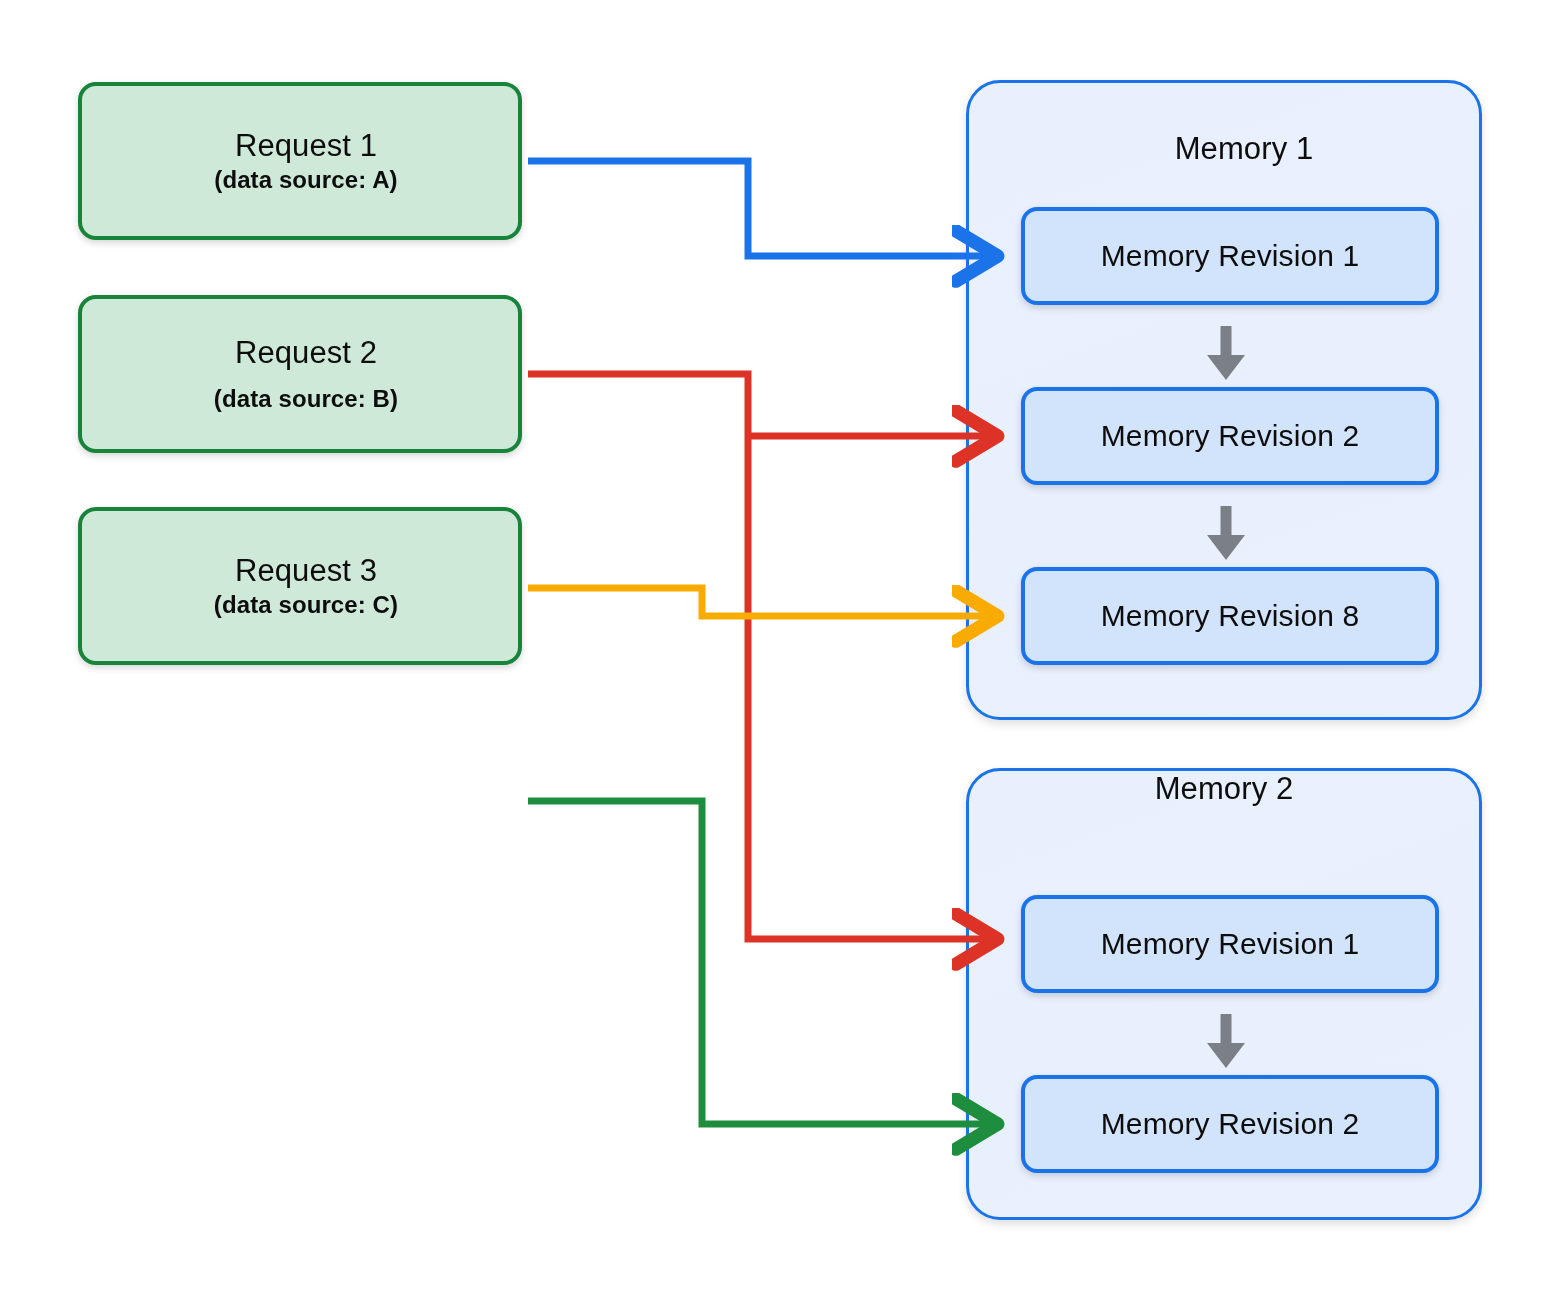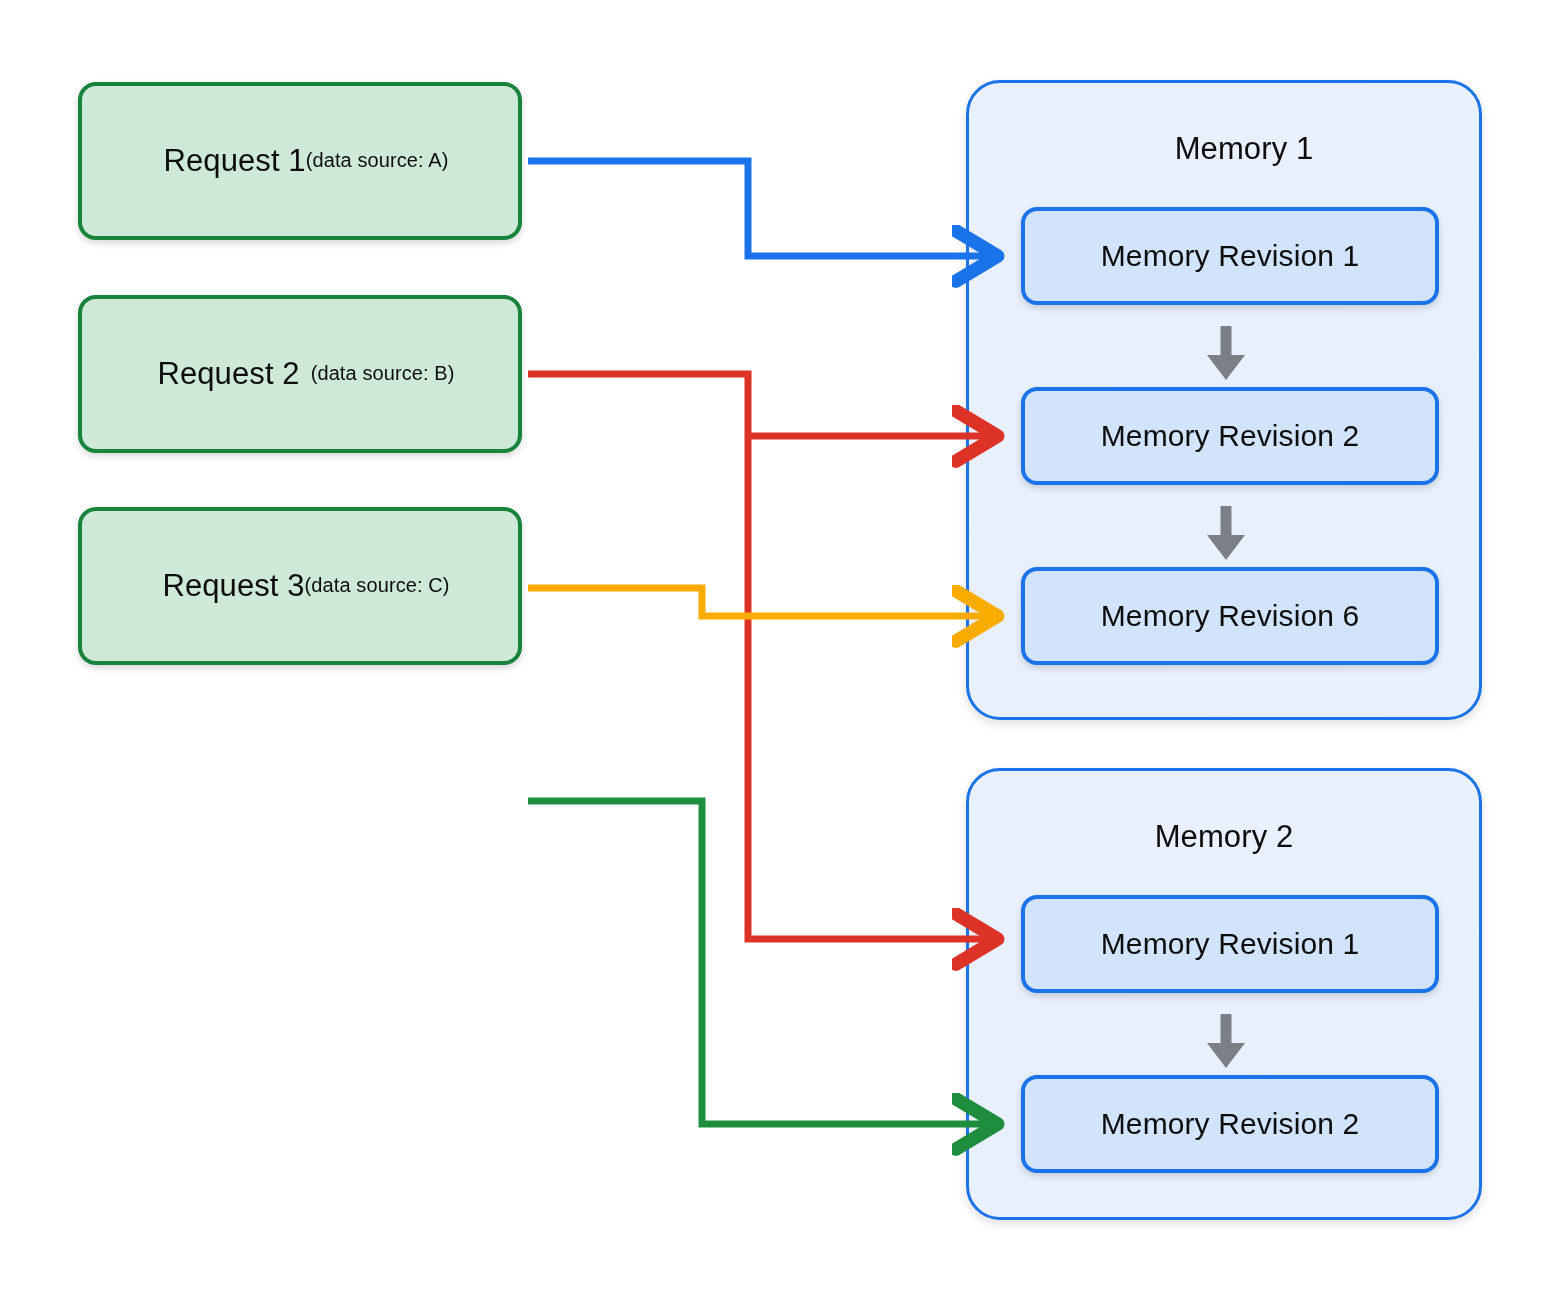--- a/index.html
+++ b/index.html
@@ -23,37 +23,38 @@
   .request-box {
     position: absolute;
     left: 78px;
     width: 444px;
     height: 158px;
     box-sizing: border-box;
     background: #cee9d8;
     border: 4px solid #17833b;
     border-radius: 18px;
     display: flex;
-    flex-direction: row;
+    flex-direction: column;
     align-items: center;
     justify-content: center;
     box-shadow: 0 3px 7px rgba(0,0,0,0.16);
     padding-left: 12px;
   }
   .request-title {
     font-size: 31px;
     color: #0d0d0d;
     line-height: 1.28;
     letter-spacing: 0.1px;
   }
   .request-sub {
-    font-size: 20px;
+    font-size: 24px;
     color: #0d0d0d;
     line-height: 1.28;
     letter-spacing: 0.1px;
+    font-weight: bold;
   }
 
   
   .memory-container {
     position: absolute;
     left: 966px;
     width: 516px;
     box-sizing: border-box;
     background: linear-gradient(160deg, #e8f0fe 0%, #e9f0fd 55%, #eaf1fe 100%);
     border: 3px solid #1a73e8;
@@ -124,26 +125,26 @@
 
     <div class="revision-box" style="top:124px;">
       <span class="revision-label">Memory Revision 1</span>
     </div>
 
     <div class="revision-box" style="top:304px;">
       <span class="revision-label">Memory Revision 2</span>
     </div>
 
     <div class="revision-box" style="top:484px;">
-      <span class="revision-label">Memory Revision 6</span>
+      <span class="revision-label">Memory Revision 8</span>
     </div>
   </div>
 
   <div class="memory-container" style="top:768px; height:452px;">
-    <div class="memory-title" style="margin-top:48px;">Memory 2</div>
+    <div class="memory-title" style="">Memory 2</div>
 
     <div class="revision-box" style="top:124px;">
       <span class="revision-label">Memory Revision 1</span>
     </div>
 
     <div class="revision-box" style="top:304px;">
       <span class="revision-label">Memory Revision 2</span>
     </div>
   </div>
 

